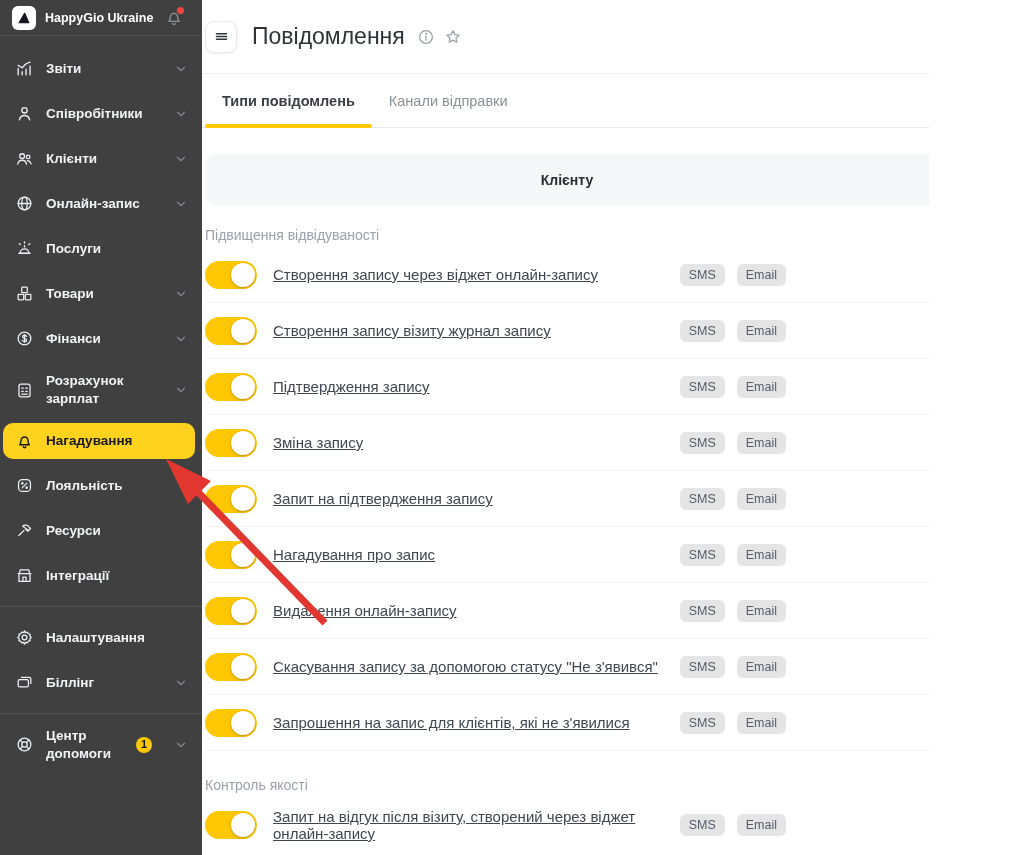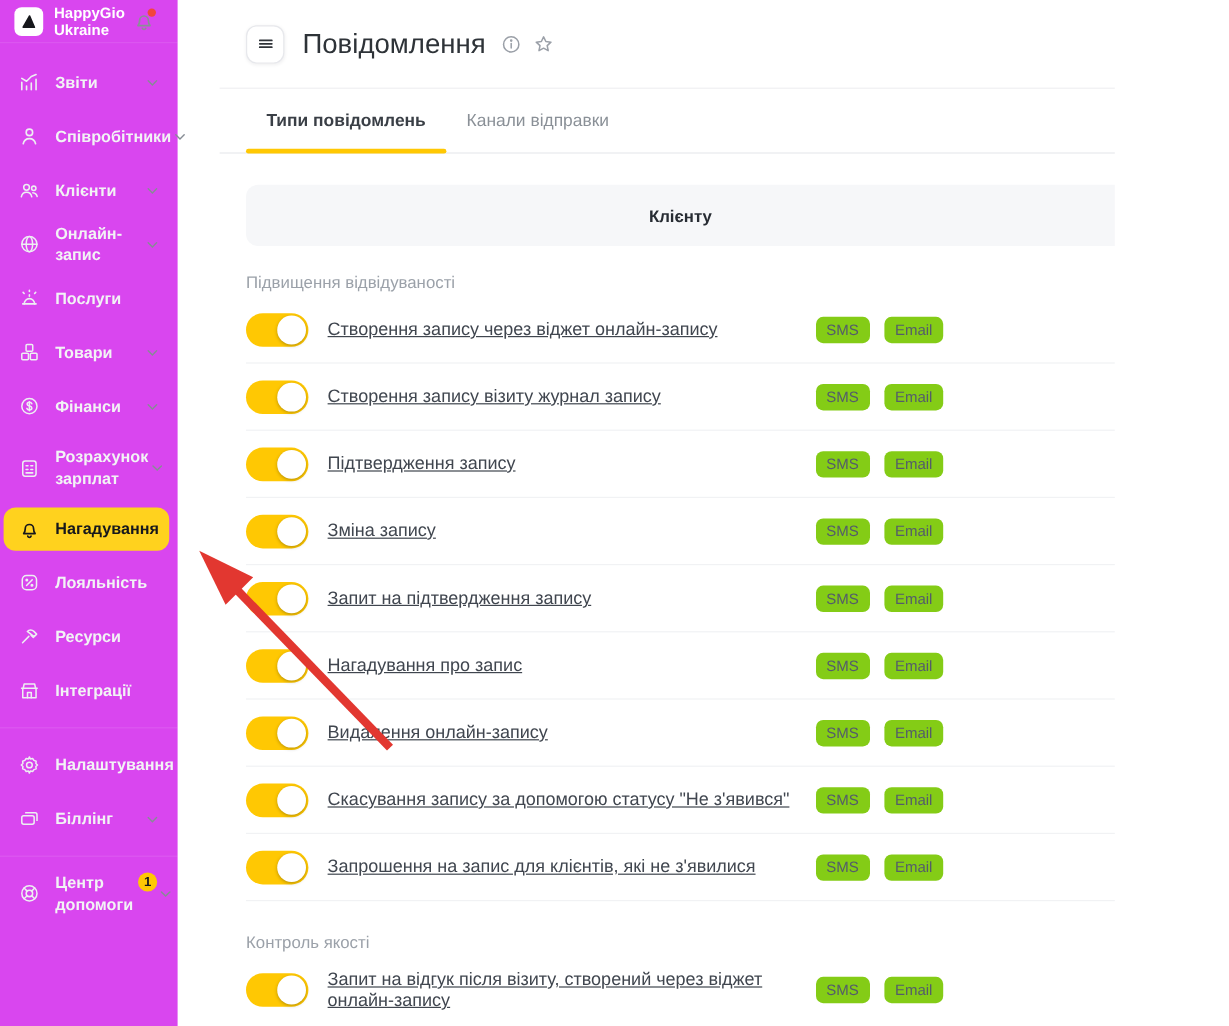--- a/index.html
+++ b/index.html
@@ -1,21 +1,21 @@
 <!DOCTYPE html>
 <html><head>
 <meta charset="utf-8">
 <style>
   * { margin:0; padding:0; box-sizing:border-box; }
   html,body { width:1024px; height:855px; overflow:hidden; background:#fff;
     font-family:"Liberation Sans", sans-serif; }
 
   
-  .sidebar { position:absolute; left:0; top:0; width:148px; height:855px;
-    background:#d946ef; color:#F2F3F5; z-index:10; }
+  .sidebar { position:absolute; left:0; top:0; width:202px; height:855px;
+    background:#404040; color:#F2F3F5; z-index:10; }
   .brand { height:36px; display:flex; align-items:center; padding:0 12px;
     border-bottom:1px solid rgba(255,255,255,.09); }
   .logo-box { width:24px; height:24px; background:#fff; border-radius:6px;
     display:flex; align-items:center; justify-content:center; flex:none; }
   .brand-name { font-size:12.5px; font-weight:700; margin-left:9px; color:#fff; flex:1; }
   .top-bell { position:relative; width:20px; height:20px; color:#8A8F96; margin-right:6px; }
   .top-bell .dot { position:absolute; right:0px; top:-1px; width:7px; height:7px;
     border-radius:50%; background:#F2453D; }
 
   .nav { padding-top:10px; }
@@ -27,21 +27,21 @@
     color:#F2F3F5; line-height:1.3; max-width:106px; }
   .nav-chevron { width:14px; height:14px; color:#868C94; flex:none; margin-left:auto; }
   .nav-item.tall { height:58px; }
   .nav-item.active { background:#FFD21E; border-radius:10px; margin:4px 7px 4px 3px;
     height:36px; padding:0 11px; }
   .nav-item.active .nav-icon, .nav-item.active .nav-label { color:#17181C; }
   .nav-divider { height:1px; background:rgba(255,255,255,.10); margin:8px 0; }
   .help-badge { background:#FFC803; color:#17181C; font-size:11px; font-weight:700;
     min-width:16px; height:16px; border-radius:8px; display:inline-flex;
     align-items:center; justify-content:center; padding:0 4px; margin-left:4px; }
-  .nav-item .with-badge { display:flex; align-items:flex-start; }
+  .nav-item .with-badge { display:flex; align-items:center; }
 
   
   .main { position:absolute; left:183px; top:0; width:746px; height:855px; background:#fff; }
   .page-header { height:74px; display:flex; align-items:center; padding-left:22px;
     border-bottom:1px solid #EFEFF2; }
   .menu-btn { width:32px; height:32px; background:#fff; border:1px solid #E7E8EC;
     border-radius:9px; box-shadow:0 1px 3px rgba(25,28,40,.07); display:flex;
     align-items:center; justify-content:center; cursor:pointer; color:#2F3338; }
   .page-title { font-size:23px; color:#2E3338; margin-left:15px; font-weight:500; }
   .title-icons { display:flex; align-items:center; gap:9px; margin-left:12px; color:#9BA0A8; }
@@ -60,21 +60,21 @@
     display:flex; align-items:center; padding:0 18px; font-weight:700;
     font-size:14px; color:#272C33;justify-content:center; }
   .group-title { color:#9BA1A9; font-size:14px; margin:22px 0 4px 0; }
   .row { height:56px; display:flex; align-items:center; border-bottom:1px solid #F1F2F4; }
   .toggle { width:52px; height:28px; border-radius:14px; background:#FFC803;
     position:relative; cursor:pointer; flex:none; }
   .knob { width:24px; height:24px; border-radius:50%; background:#fff; position:absolute;
     top:2px; right:2px; box-shadow:0 1px 3px rgba(0,0,0,.28); }
   .row-label { margin-left:16px; font-size:15px; color:#40464F; flex:1;text-decoration:underline; }
   .chan { display:flex; gap:12px; margin-right:143px; flex:none; }
-  .badge { background:#84cc16; color:#545C6B; font-size:12.5px; padding:4px 9px;
+  .badge { background:#e5e5e5; color:#545C6B; font-size:12.5px; padding:4px 9px;
     border-radius:6px; cursor:pointer; }
 
   
   .arrow-overlay { position:absolute; left:150px; top:443px; width:200px; height:200px;
     z-index:40; pointer-events:none; }
 
   svg { display:block; }
 </style>
 </head>
 <body>

